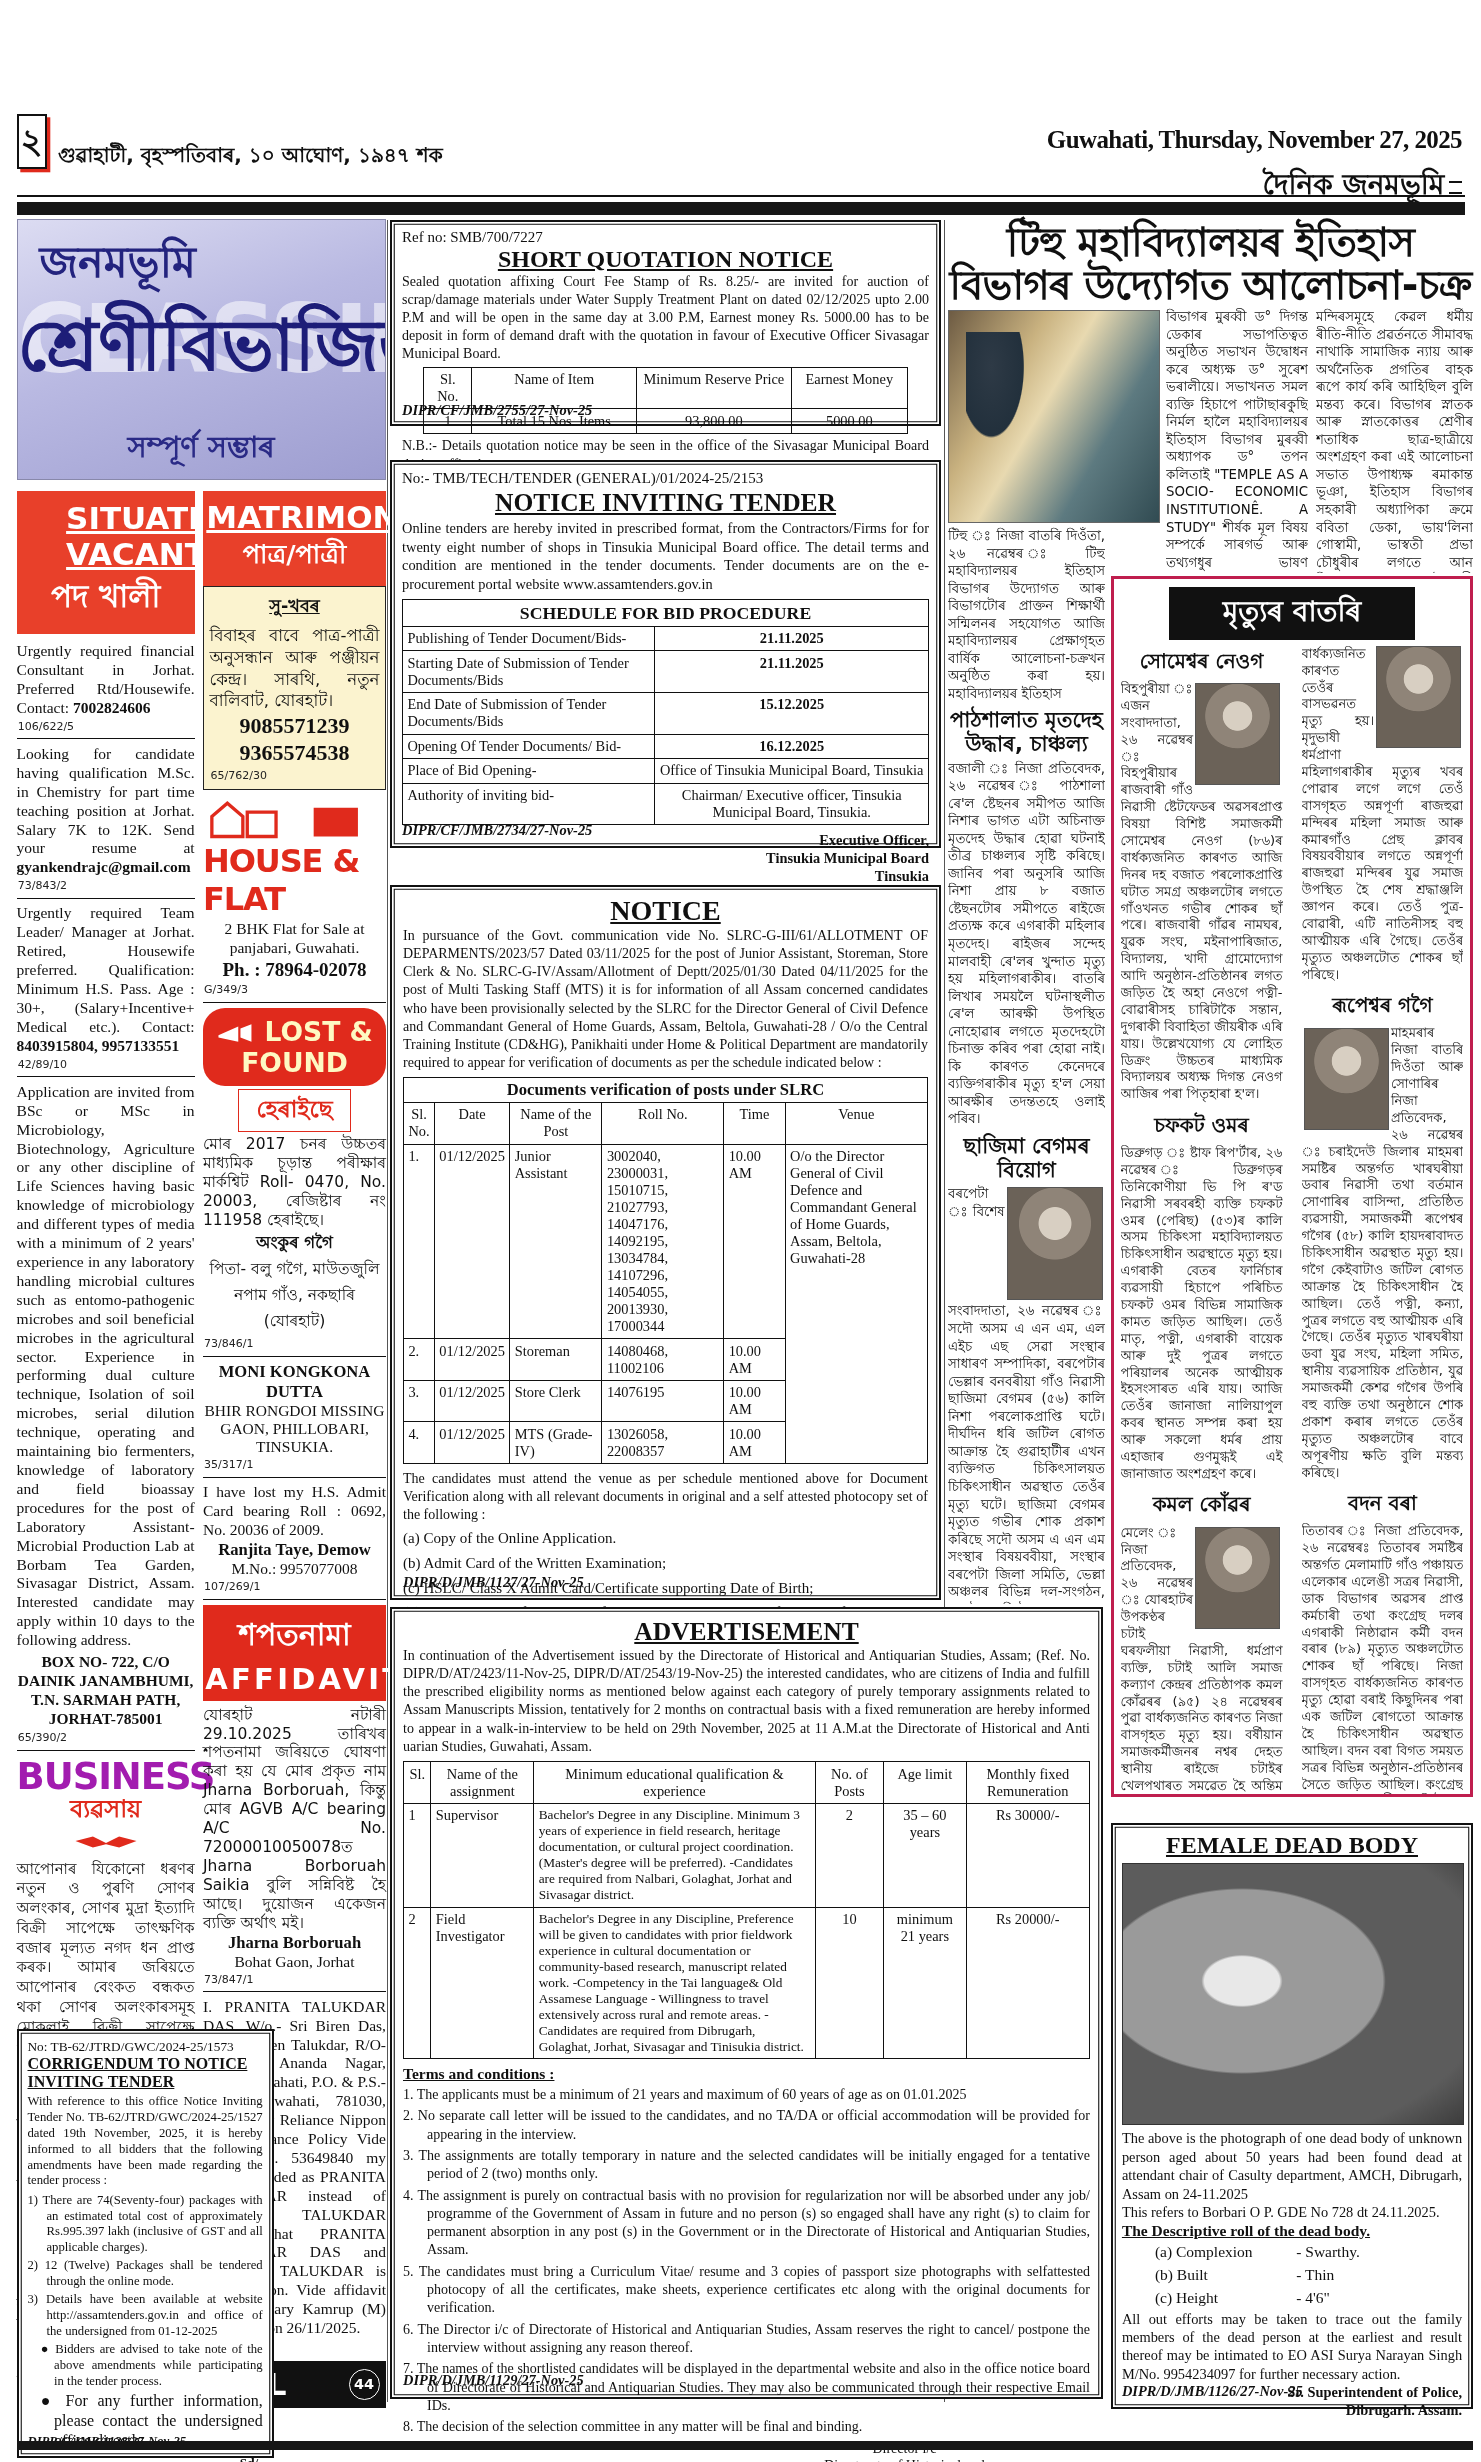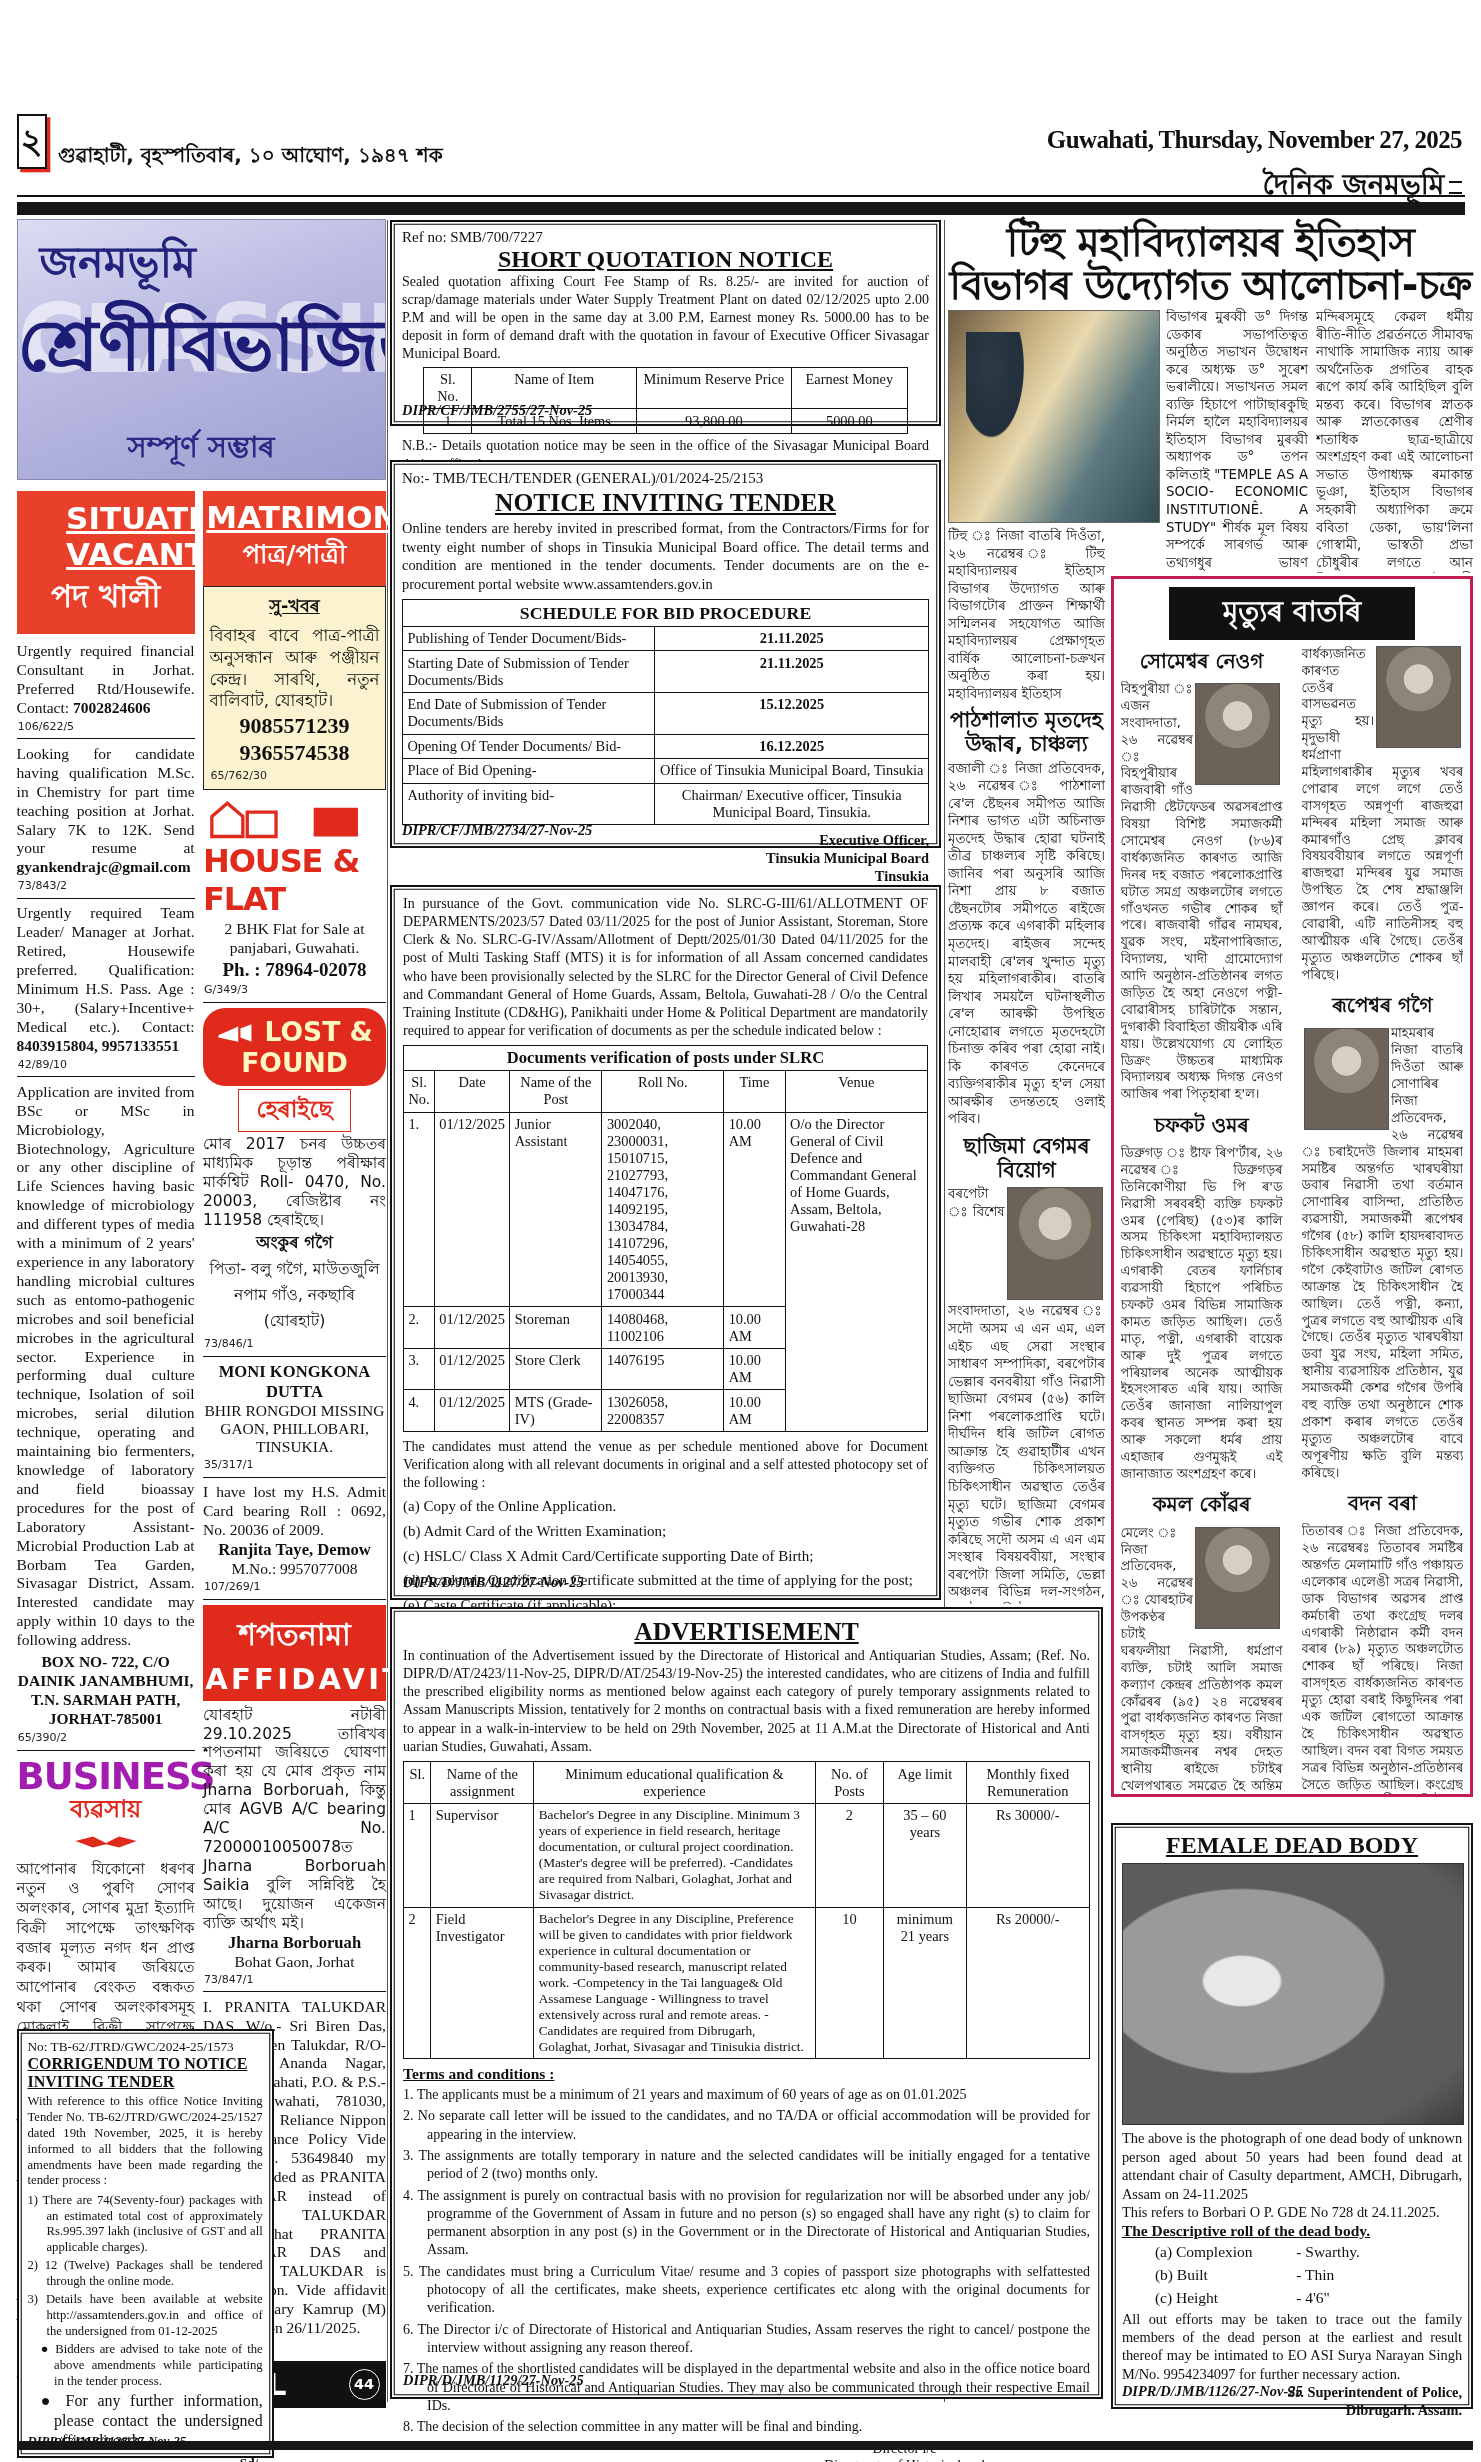--- a/index.html
+++ b/index.html
@@ -294,20 +294,21 @@
       </table>
     <div class="sign" style="font-size:14.4px;">
       <div>Executive Officer,</div>
       <div>Tinsukia Municipal Board</div>
       <div>Tinsukia</div>
     </div>
     <div class="dipr" style="position:absolute;left:10px;bottom:6.6px;">DIPR/CF/JMB/2734/27-Nov-25</div>
   </div>
 
   <div class="abs nbox serif" style="left:390px;top:885px;width:551px;height:715px;padding:7.8px 11px;">
+    <div class="n-title" style="font-size:28px;margin:0;">NOTICE</div>
     <div class="n-body jc" style="font-size:14px;">In pursuance of the Govt. communication vide No. SLRC-G-III/61/ALLOTMENT OF DEPARMENTS/2023/57 Dated 03/11/2025 for the post of Junior Assistant, Storeman, Store Clerk &amp; No. SLRC-G-IV/Assam/Allotment of Deptt/2025/01/30 Dated 04/11/2025 for the post of Multi Tasking Staff (MTS) it is for information of all Assam concerned candidates who have been provisionally selected by the SLRC for the Director General of Civil Defence and Commandant General of Home Guards, Assam, Beltola, Guwahati-28 / O/o the Central Training Institute (CD&amp;HG), Panikhaiti under Home &amp; Political Department are mandatorily required to appear for verification of documents as per the schedule indicated below :</div>
     <div class="sched-t" style="margin-top:4.4px;font-size:16.6px;">Documents verification of posts under SLRC</div>
     <table class="tbl" style="margin-top:0;">
       <tbody>
           <tr>
         <th style="width:5%;">Sl. No.</th>
         <th style="width:13%;">Date</th>
         <th style="width:18%;">Name of the Post</th>
         <th style="width:24%;">Roll No.</th>
         <th style="width:12%;">Time</th>

